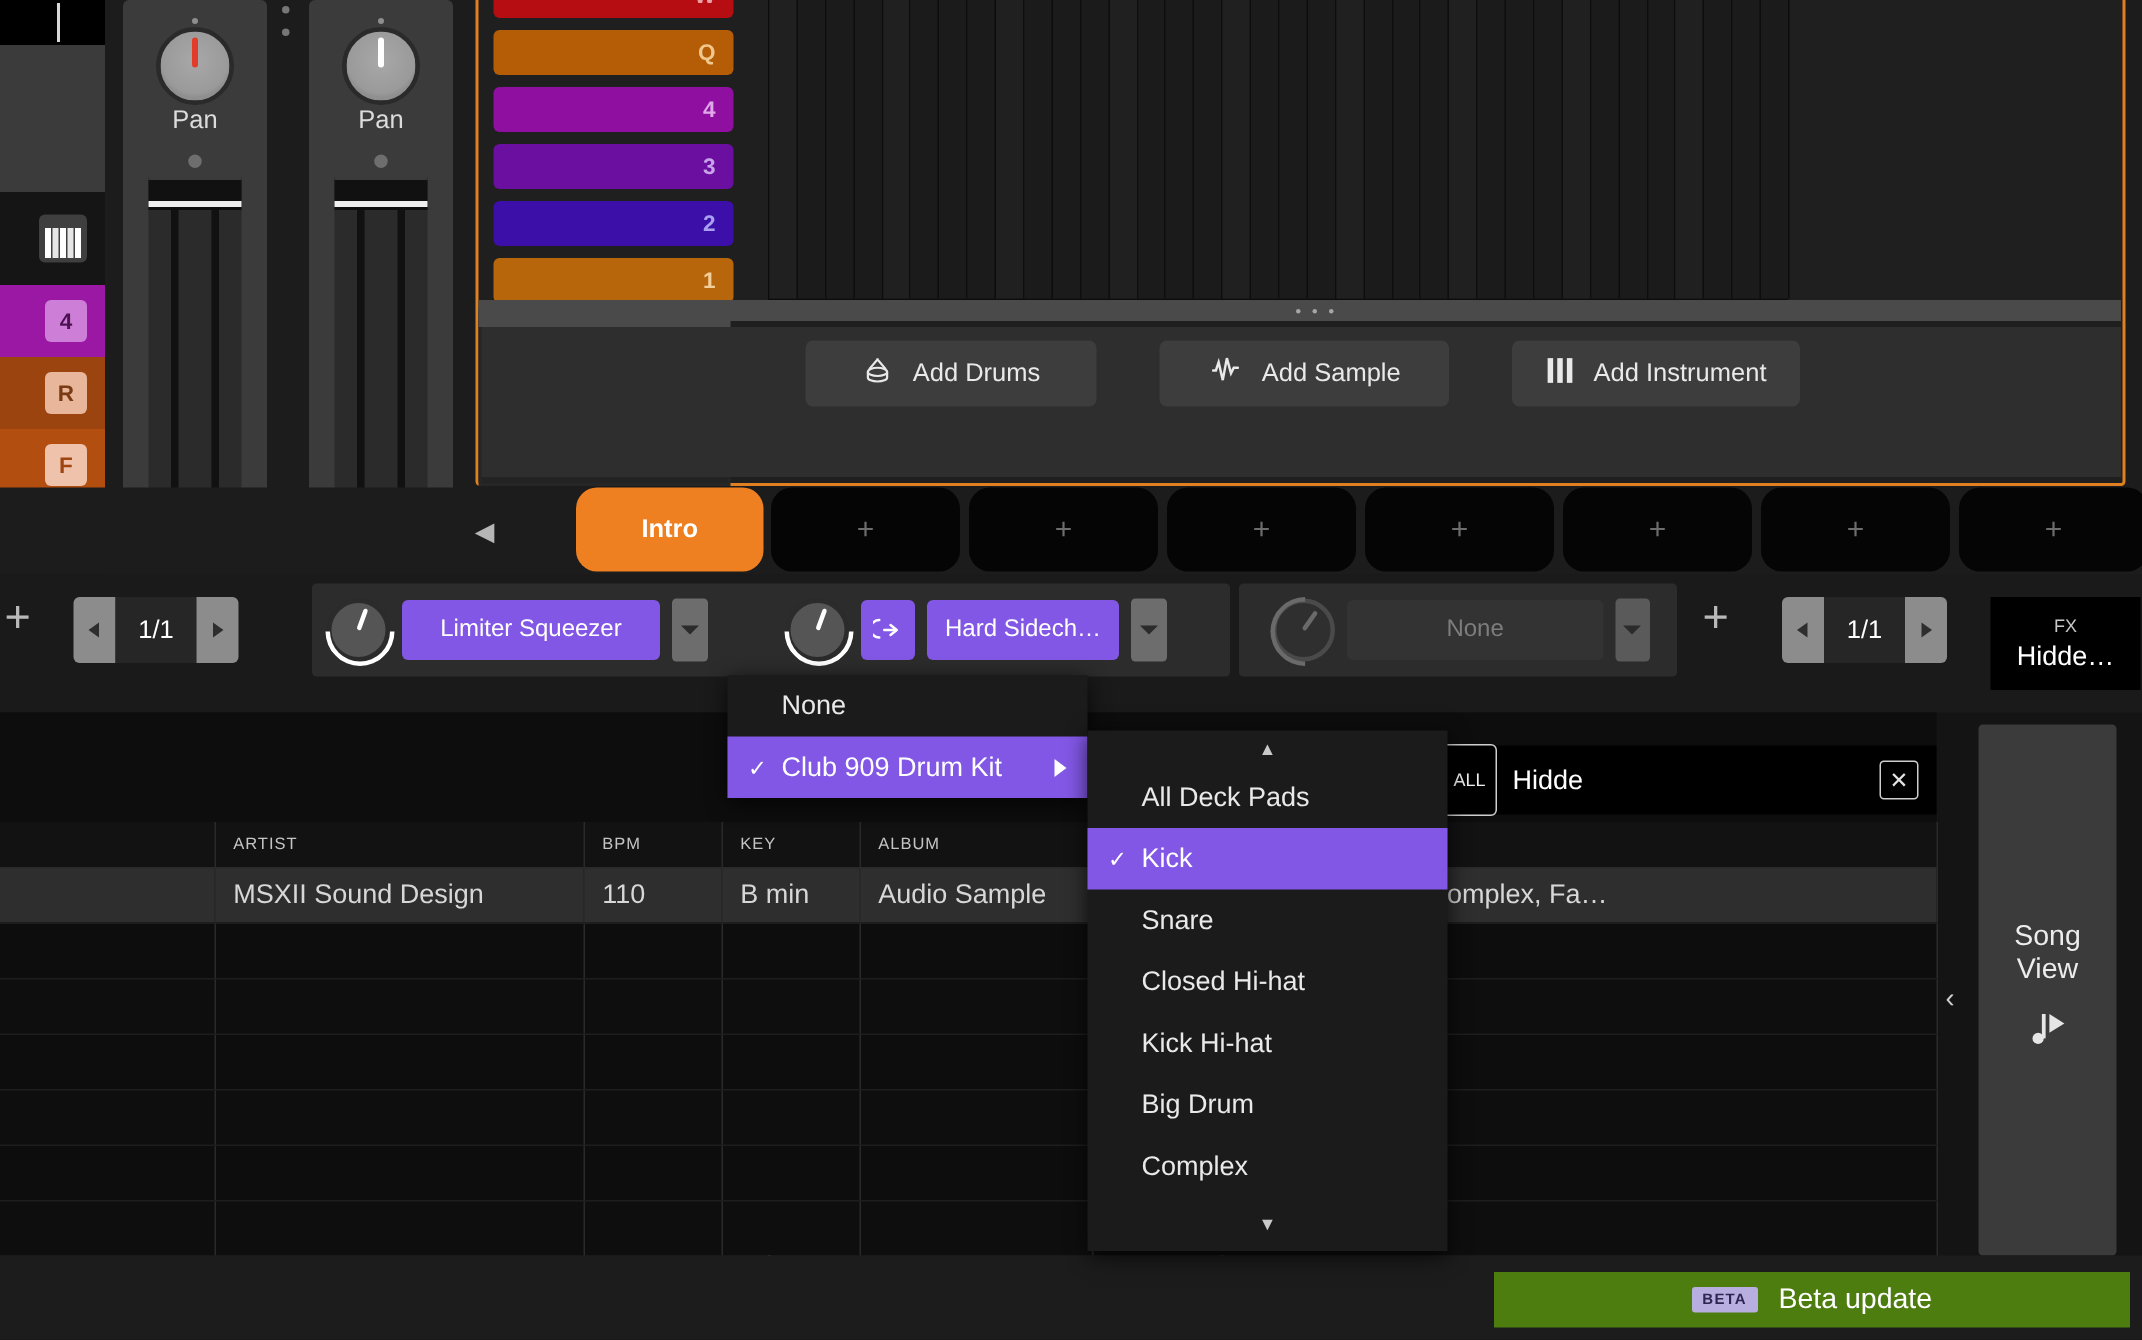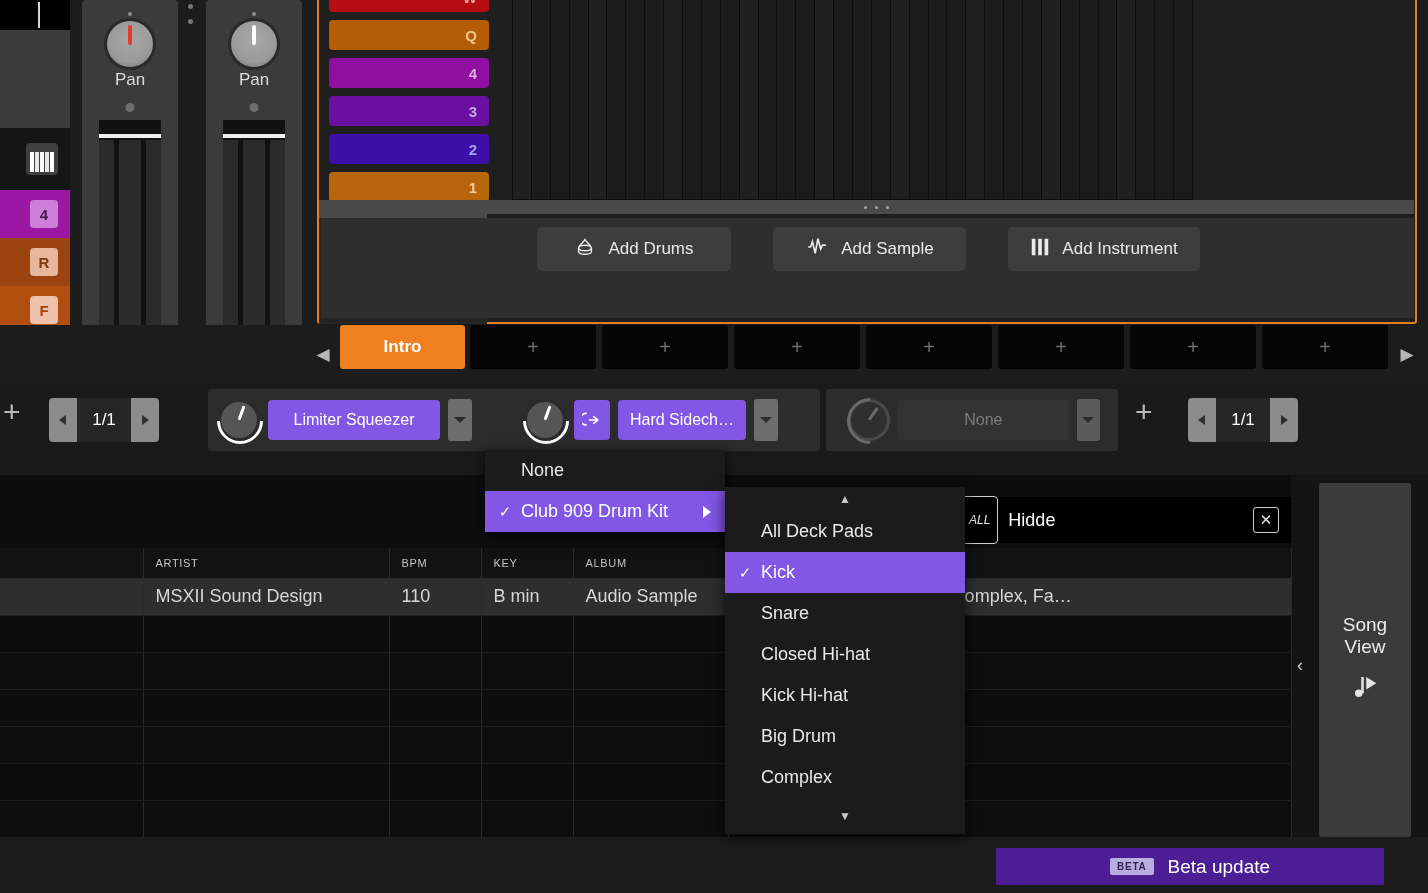--- a/index.html
+++ b/index.html
@@ -79,23 +79,23 @@
     position: absolute; top: 9px; height: 44px; background: #3d3d3d; border-radius: 5px;
     display: flex; align-items: center; justify-content: center; gap: 12px;
     font-size: 17px; color: #e9e9e9;
   }
   .icn { display: inline-block; }
 
   
   .scene-row { position: absolute; left: 0; top: 325px; width: 1428px; height: 58px; background: #1c1c1c; }
   .scene-arrow { position: absolute; top: 18px; width: 22px; height: 22px; display: flex; align-items: center; justify-content: center; color: #b6b6b6; font-size: 17px; }
   .scene-tab {
-    position: absolute; top: 0; height: 44px; border-radius: 3px;
+    position: absolute; top: 0; height: 56px; border-radius: 14px;
     display: flex; align-items: center; justify-content: center;
-    font-size: 17px; font-weight: 600; color: #fff;
+    font-size: 17px; font-weight: 600; color: #fff; margin-left: 44px;
   }
   .scene-tab.active { background: #ef8022; }
   .scene-tab.empty { background: #050505; color: #6d6d6d; font-weight: 400; font-size: 20px; }
 
   
   .fx-strip { position: absolute; left: 0; top: 383px; width: 1428px; height: 92px; background: #1a1a1a; }
   .fx-group { position: absolute; top: 6px; height: 62px; background: #2c2c2c; border-radius: 3px; }
   .fx-slot { position: absolute; top: 0; height: 62px; display: flex; align-items: center; gap: 8px; padding: 0 10px; }
   .fx-knob { width: 42px; height: 42px; border-radius: 50%; background: #555; border: 3px solid #2b2b2b; position: relative; flex: 0 0 auto; }
   .fx-knob .arc { position: absolute; left: -4px; top: -4px; width: 46px; height: 46px; border-radius: 50%;
@@ -122,40 +122,40 @@
     display: flex; flex-direction: column; align-items: center; justify-content: center; gap: 3px; }
   .fx-hidden-box .t1 { font-size: 12px; color: #c8c8c8; }
   .fx-hidden-box .t2 { font-size: 18px; color: #fff; }
   .dots3 { position: absolute; display: flex; gap: 8px; }
   .dots3 i { width: 4px; height: 4px; border-radius: 50%; background: #8a8a8a; }
   .chev-stack { position: absolute; display: flex; flex-direction: column; align-items: center; gap: 12px; color: #b0b0b0; font-size: 14px; }
 
   
   .browser { position: absolute; left: 0; top: 475px; width: 1291px; height: 362px; background: #0d0d0d; }
   .search-bar { position: absolute; left: 949px; top: 22px; width: 342px; height: 46px; background: #000; display: flex; align-items: center; gap: 10px; padding: 0 12px; }
-  .pill-all { border: 1px solid #cfcfcf; border-radius: 4px; padding: 16px 7px; font-size: 12px; color: #efefef; font-style: italic; }
+  .pill-all { border: 1px solid #cfcfcf; border-radius: 4px; padding: 16px 7px; font-size: 12px; color: #efefef; }
   .search-val { flex: 1; font-size: 18px; color: #fff; }
   .x-btn { width: 26px; height: 26px; border: 1px solid #cfcfcf; border-radius: 3px; display: flex; align-items: center; justify-content: center; font-size: 15px; color: #e4e4e4; }
 
   table.tracks { position: absolute; left: 0; top: 73px; width: 1291px; border-collapse: collapse; table-layout: fixed; }
   table.tracks th { background: #121212; height: 30px; font-size: 11px; font-weight: 400; letter-spacing: .06em;
     color: #c4c4c4; text-align: left; padding: 0 12px; border-right: 1px solid #2a2a2a; border-bottom: 1px solid #2a2a2a; }
   table.tracks td { height: 37px; font-size: 18px; color: #d7d7d7; padding: 0 12px; border-right: 1px solid #2a2a2a; border-bottom: 1px solid #1e1e1e; }
   table.tracks tr.sel td { background: #2e2e2e; }
   table.tracks tr.alt td { background: #0e0e0e; }
   td.key { color: #4e9bf0; }
 
   
   .songview { position: absolute; left: 1319px; top: 483px; width: 92px; height: 354px; background: #3b3b3b; border-radius: 3px;
     display: flex; flex-direction: column; align-items: center; justify-content: center; gap: 14px; }
   .songview .lbl { font-size: 19px; color: #ececec; line-height: 1.15; text-align: center; }
   .collapse-arrow { position: absolute; left: 1297px; top: 655px; color: #d0d0d0; font-size: 18px; }
 
   
-  .beta { position: absolute; left: 996px; top: 848px; width: 388px; height: 37px; background: #4c1d95;
+  .beta { position: absolute; left: 996px; top: 848px; width: 424px; height: 37px; background: #4d7c0f;
     display: flex; align-items: center; justify-content: center; gap: 14px; }
   .beta-tag { background: #b9aee0; color: #2f2550; font-size: 10px; font-weight: 700; letter-spacing: .08em; padding: 3px 7px; border-radius: 2px; }
   .beta-txt { font-size: 19px; color: #fff; }
   .bottombar { position: absolute; left: 0; top: 837px; width: 1428px; height: 56px; background: #1c1c1c; }
 
   
   .menu { position: absolute; background: #1b1b1b; box-shadow: 0 3px 14px rgba(0,0,0,.75); z-index: 50; }
   .menu-item { height: 41px; display: flex; align-items: center; padding: 0 14px 0 12px; font-size: 18px; color: #e9e9e9; gap: 8px; }
   .menu-item.sel { background: #8257e5; color: #fff; }
   .menu-check { width: 16px; display: inline-block; text-align: center; font-size: 15px; }
@@ -426,20 +426,24 @@
         <div class="pager-val">1/1</div>
         <div class="pager-btn r">
           <svg width="12" height="14" viewBox="0 0 12 14">
               <polygon points="3,2 3,12 10,7" fill="#2e2e2e"></polygon>
             </svg>
           </div>
       </div>
     </div>
   </div>
 
+  <div class="fx-hidden-box">
+    <div class="t1">FX</div>
+    <div class="t2">Hidde…</div>
+  </div>
 
   <div class="browser">
     <div class="search-bar">
       <span class="pill-all">ALL</span>
       <span class="search-val" placeholder="Search">Hidde</span>
       <span class="x-btn">✕</span>
     </div>
 
     <table class="tracks">
       <colgroup>

